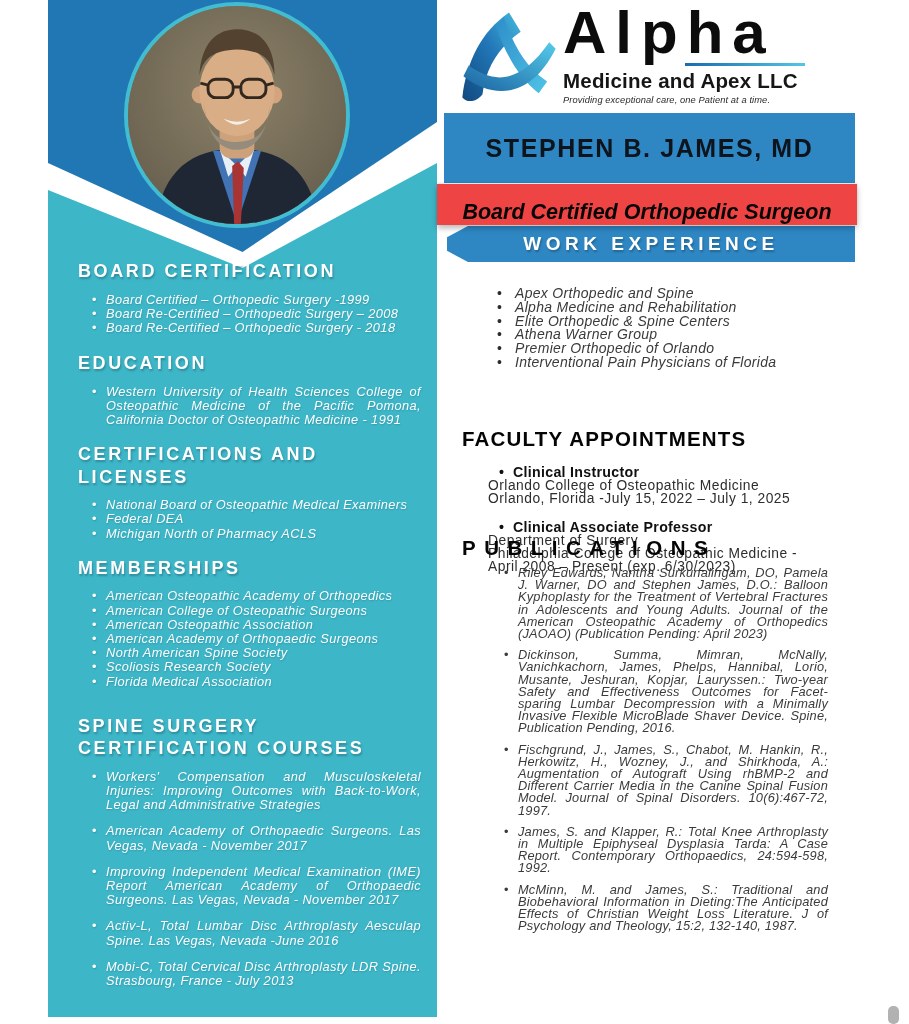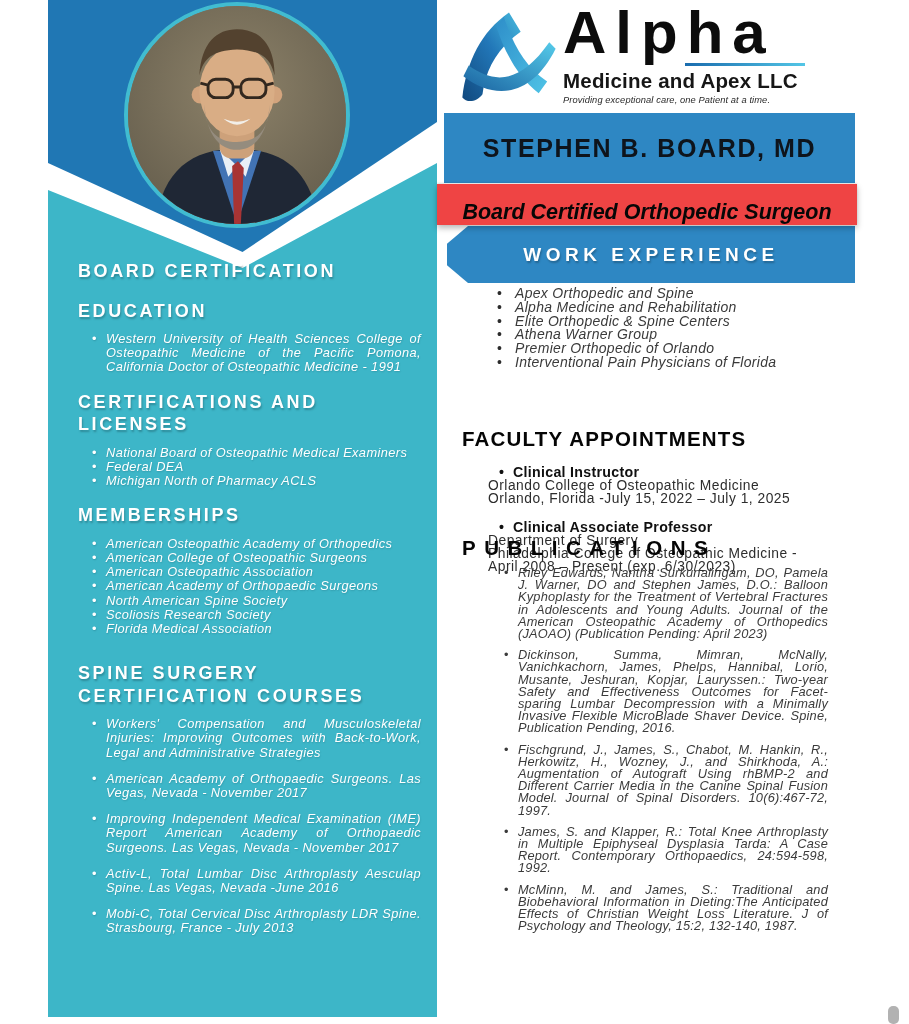--- a/index.html
+++ b/index.html
@@ -37,21 +37,21 @@
   .brand-sub{font-size:20.5px;font-weight:bold;color:#161616;letter-spacing:0.2px;}
   .brand-tag{font-size:9.3px;font-style:italic;color:#2a2a2a;margin-top:2px;letter-spacing:0.1px;}
 
   .name-banner{position:absolute;left:444px;top:113px;width:411px;height:70px;background:#2e87c3;
                display:flex;align-items:center;justify-content:center;}
   .name-banner span{font-size:25px;font-weight:bold;letter-spacing:1.6px;color:#0e141c;}
   .board-strip{position:absolute;left:437px;top:184px;width:420px;height:41px;background:#ef4444;
                box-shadow:0 3px 6px rgba(0,0,0,.28), 0 -1px 2px rgba(0,0,0,.10);
                display:flex;align-items:flex-end;justify-content:center;z-index:2;}
   .board-strip span{font-size:21.5px;font-weight:bold;font-style:italic;color:#070707;}
-  .work-banner{position:absolute;left:447px;top:226px;width:408px;height:57px;background:#2e87c3;
+  .work-banner{position:absolute;left:447px;top:226px;width:408px;height:36px;background:#2e87c3;
                clip-path:polygon(21px 0,100% 0,100% 100%,21px 100%,0 69%,0 31%);
                display:flex;align-items:center;justify-content:center;}
   .work-banner span{color:#fff;font-weight:bold;font-size:19px;letter-spacing:4.5px;
                     text-shadow:1px 1.5px 2px rgba(0,0,0,.25);}
 
   .right-sec{position:absolute;left:455px;width:376px;color:#3b3b3b;}
   .work-list{top:287px;}
   .work-list ul{list-style:none;margin:0;padding:0;}
   .work-list li{position:relative;padding-left:60px;font-style:italic;font-size:14px;
                 line-height:13.8px;letter-spacing:0.3px;color:#3a3a3a;}
@@ -115,20 +115,26 @@
           <line x1="83" y1="82" x2="75" y2="80"></line>
           <line x1="143" y1="82" x2="151" y2="80"></line>
         </g>
       </svg>
     </div>
 
     <div class="sb-content">
 
       <section class="sb-section s1">
         <h2>BOARD CERTIFICATION</h2>
+        <ul>
+
+        <li>Board Certified – Orthopedic Surgery -1999</li>
+            <li>Board Re-Certified – Orthopedic Surgery – 2008</li>
+            <li>Board Re-Certified – Orthopedic Surgery - 2018</li>
+          </ul>
       </section>
 
       <section class="sb-section s2">
         <h2>EDUCATION</h2>
         <ul>
 
         <li>Western University of Health Sciences College of Osteopathic Medicine of the Pacific Pomona, California Doctor of Osteopathic Medicine - 1991</li>
           </ul>
       </section>
 
@@ -194,21 +200,21 @@
     </svg>
   </div>
   <div class="logo-text">
     <div class="brand">Alpha</div>
     <div class="brand-rule"></div>
     <div class="brand-sub">Medicine and Apex LLC</div>
     <div class="brand-tag">Providing exceptional care, one Patient at a time.</div>
   </div>
 
   <div class="name-banner">
-    <span>STEPHEN B. BOARD, MD</span>
+    <span>STEPHEN B. JAMES, MD</span>
   </div>
   <div class="board-strip">
     <span>Board Certified Orthopedic Surgeon</span>
   </div>
   <div class="work-banner">
     <span>WORK EXPERIENCE</span>
   </div>
 
   <div class="right-sec work-list">
     <ul>

